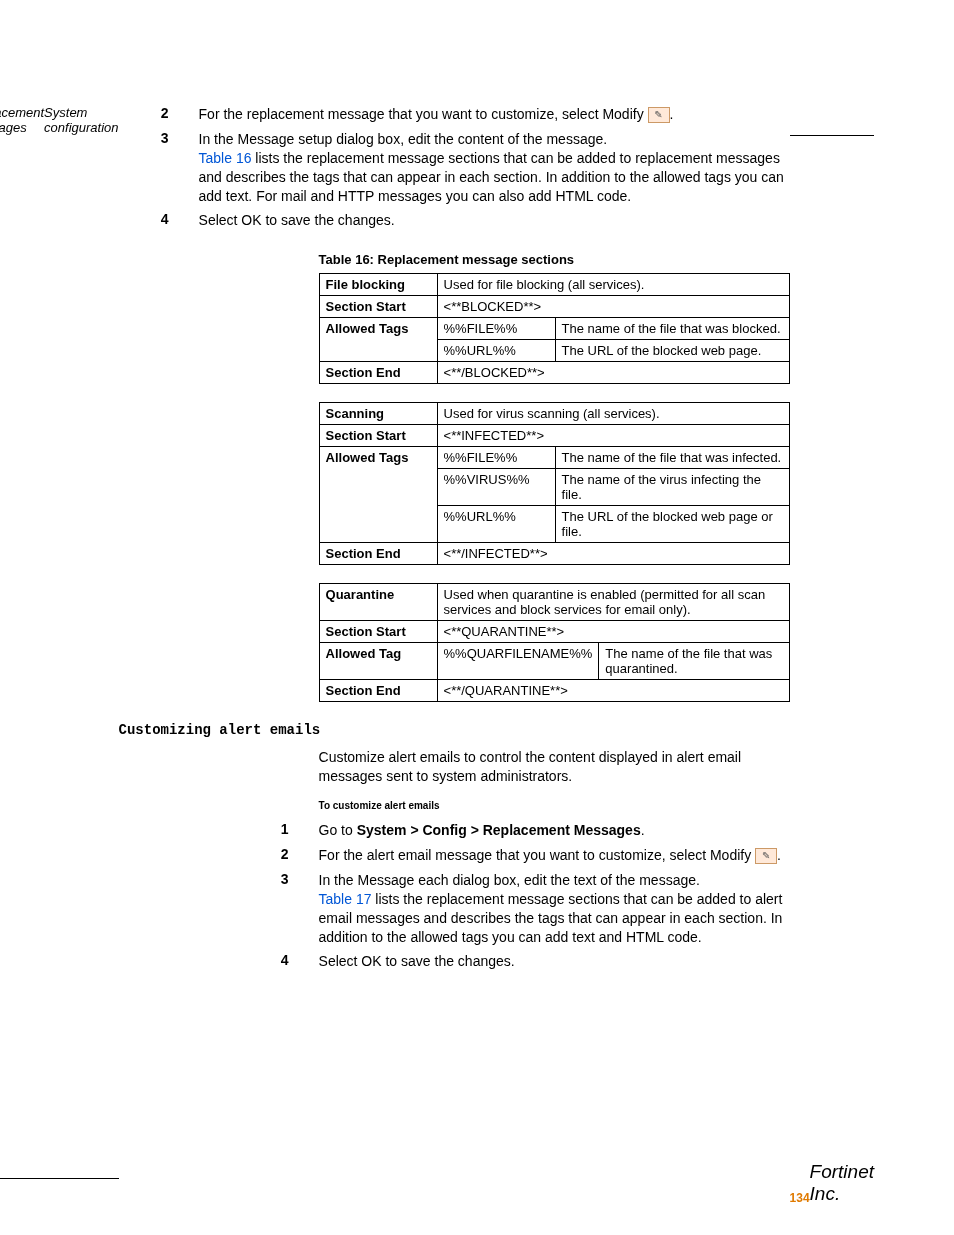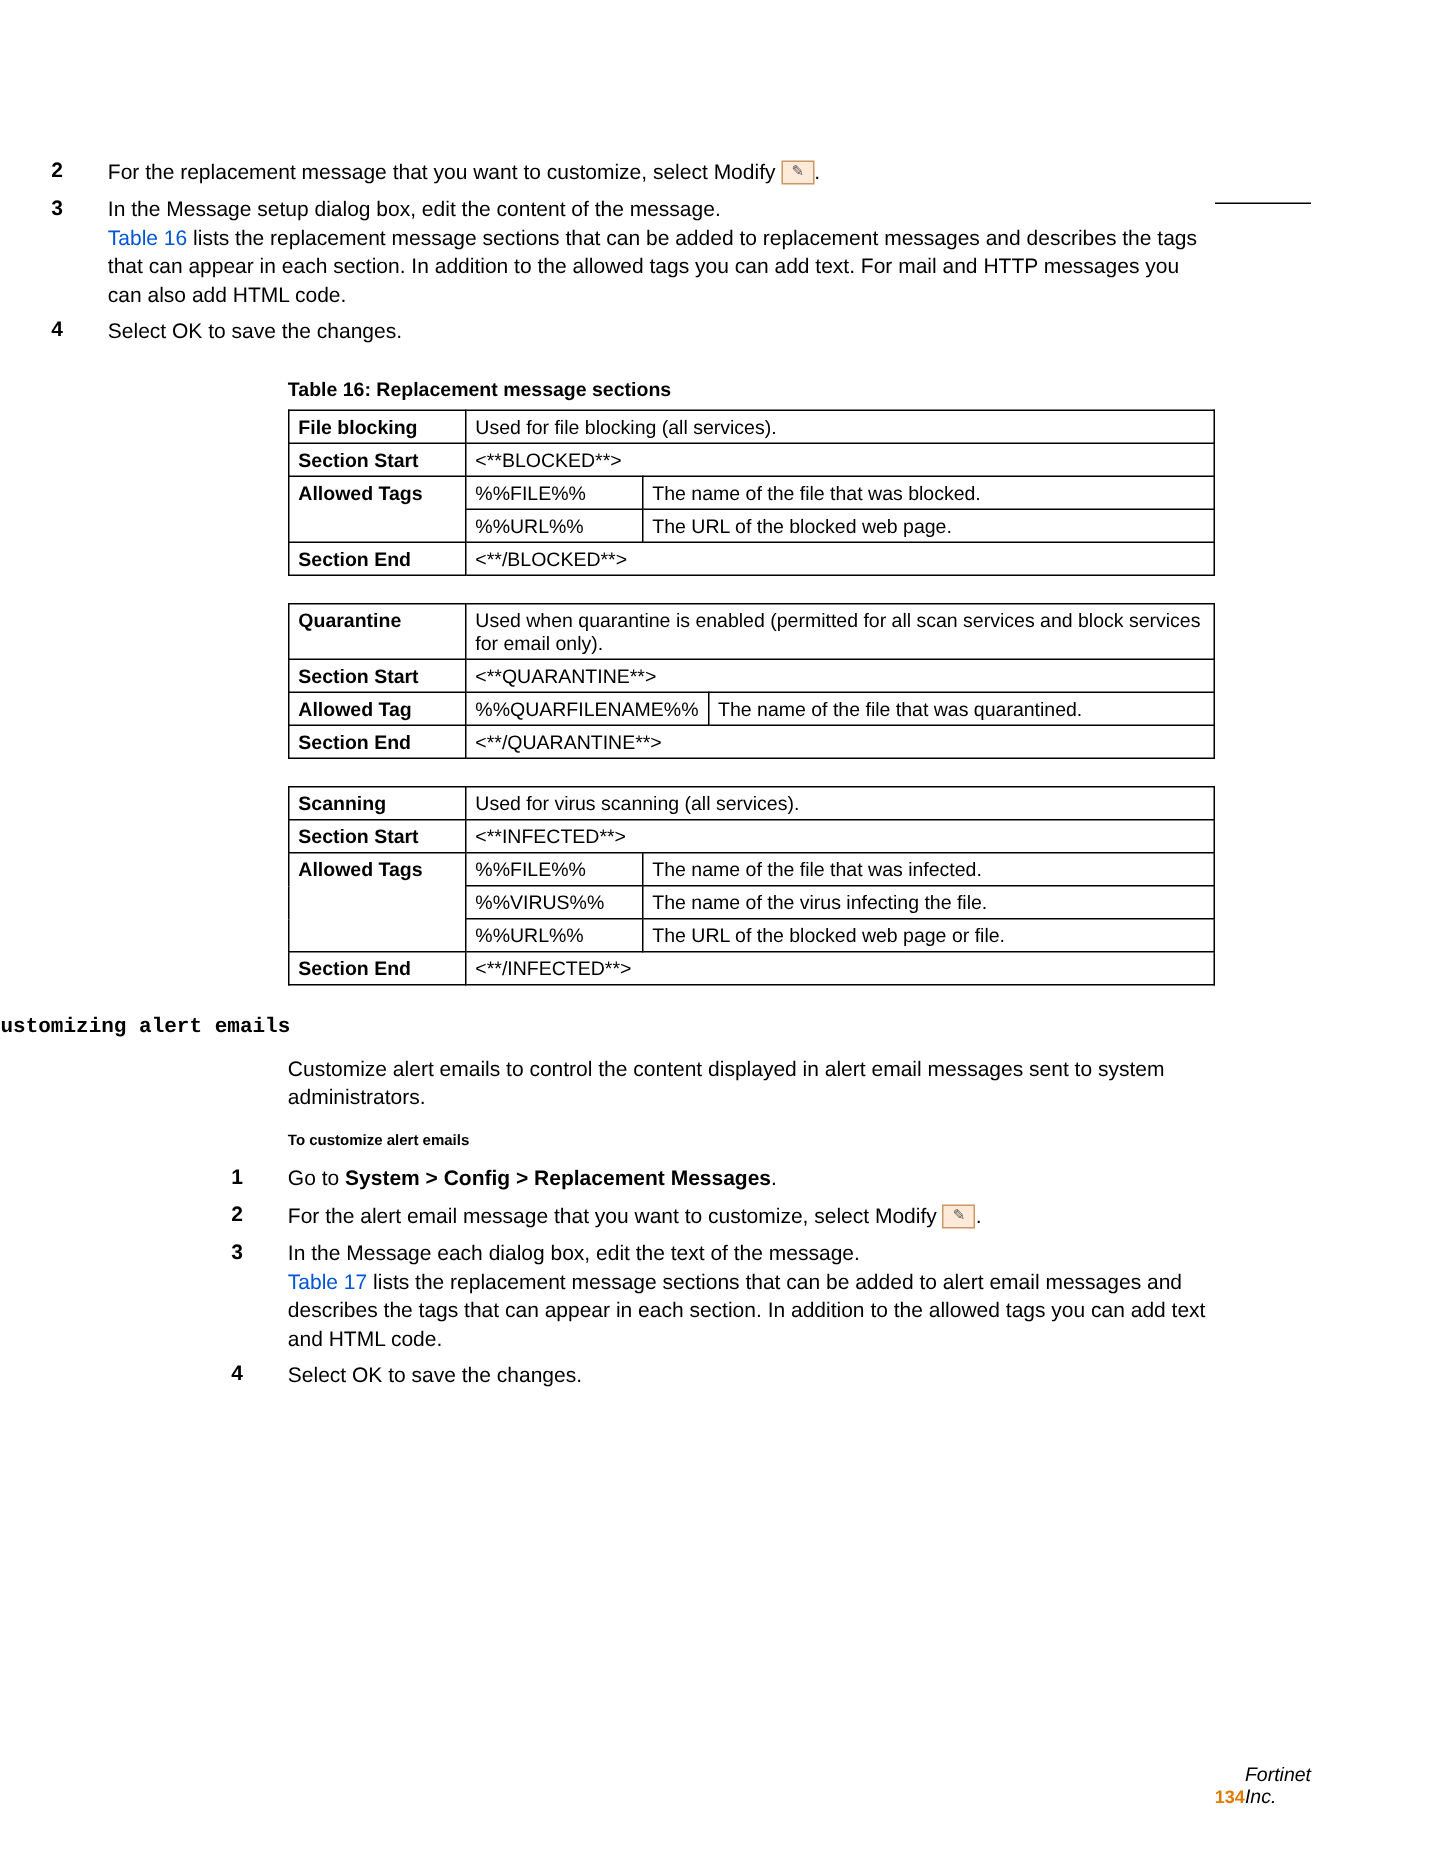--- a/index.html
+++ b/index.html
@@ -64,21 +64,21 @@
   }
   .table-link { color: #0056d6; }
   .table-caption {
     font-weight: bold;
     font-size: 13px;
     margin: 22px 0 6px 200px;
     text-align: left;
   }
   table.sections {
     border-collapse: collapse;
-    width: 618px;
+    width: 471px;
     margin-left: 200px;
     margin-bottom: 18px;
     font-size: 13px;
   }
   table.sections td {
     border: 1px solid #000;
     padding: 3px 6px;
     vertical-align: top;
   }
   table.sections td.rh {
@@ -108,21 +108,21 @@
     padding-top: 6px;
     margin-top: 30px;
   }
   .page-num {
     color: #e07a00;
     font-weight: bold;
     font-size: 12px;
   }
   .footer-right {
     font-style: italic;
-    font-size: 13px;
+    font-size: 19px;
   }
 </style>
 </head>
 <body>
 
 <div class="page">
 
   <div class="header">
     <span>Replacement messages</span>
     <span>System configuration</span>
@@ -177,65 +177,65 @@
       <tr>
         <td class="rh">Section End</td>
         <td colspan="2">&lt;**/BLOCKED**&gt;</td>
       </tr>
     </tbody>
       </table>
 
     <table class="sections">
       <tbody>
           <tr>
+        <td class="rh">Scanning</td>
+        <td colspan="2">Used for virus scanning (all services).</td>
+      </tr>
+      <tr>
+        <td class="rh">Section Start</td>
+        <td colspan="2">&lt;**INFECTED**&gt;</td>
+      </tr>
+      <tr>
+        <td class="rh" rowspan="3">Allowed Tags</td>
+        <td class="tag">%%FILE%%</td>
+        <td>The name of the file that was infected.</td>
+      </tr>
+      <tr>
+        <td class="tag">%%VIRUS%%</td>
+        <td>The name of the virus infecting the file.</td>
+      </tr>
+      <tr>
+        <td class="tag">%%URL%%</td>
+        <td>The URL of the blocked web page or file.</td>
+      </tr>
+      <tr>
+        <td class="rh">Section End</td>
+        <td colspan="2">&lt;**/INFECTED**&gt;</td>
+      </tr>
+    </tbody>
+      </table>
+
+    <table class="sections">
+      <tbody>
+          <tr>
         <td class="rh">Quarantine</td>
         <td colspan="2">Used when quarantine is enabled (permitted for all scan services and block services for email only).</td>
       </tr>
       <tr>
         <td class="rh">Section Start</td>
         <td colspan="2">&lt;**QUARANTINE**&gt;</td>
       </tr>
       <tr>
         <td class="rh">Allowed Tag</td>
         <td class="tag">%%QUARFILENAME%%</td>
         <td>The name of the file that was quarantined.</td>
       </tr>
       <tr>
         <td class="rh">Section End</td>
         <td colspan="2">&lt;**/QUARANTINE**&gt;</td>
-      </tr>
-    </tbody>
-      </table>
-
-    <table class="sections">
-      <tbody>
-          <tr>
-        <td class="rh">Scanning</td>
-        <td colspan="2">Used for virus scanning (all services).</td>
-      </tr>
-      <tr>
-        <td class="rh">Section Start</td>
-        <td colspan="2">&lt;**INFECTED**&gt;</td>
-      </tr>
-      <tr>
-        <td class="rh" rowspan="3">Allowed Tags</td>
-        <td class="tag">%%FILE%%</td>
-        <td>The name of the file that was infected.</td>
-      </tr>
-      <tr>
-        <td class="tag">%%VIRUS%%</td>
-        <td>The name of the virus infecting the file.</td>
-      </tr>
-      <tr>
-        <td class="tag">%%URL%%</td>
-        <td>The URL of the blocked web page or file.</td>
-      </tr>
-      <tr>
-        <td class="rh">Section End</td>
-        <td colspan="2">&lt;**/INFECTED**&gt;</td>
       </tr>
     </tbody>
       </table>
 
     <div class="h2">Customizing alert emails</div>
     <div class="step-indent" style="margin-left:200px;">Customize alert emails to control the content displayed in alert email messages sent to system administrators.</div>
 
     <div class="h3">To customize alert emails</div>
 
     <div class="step">

